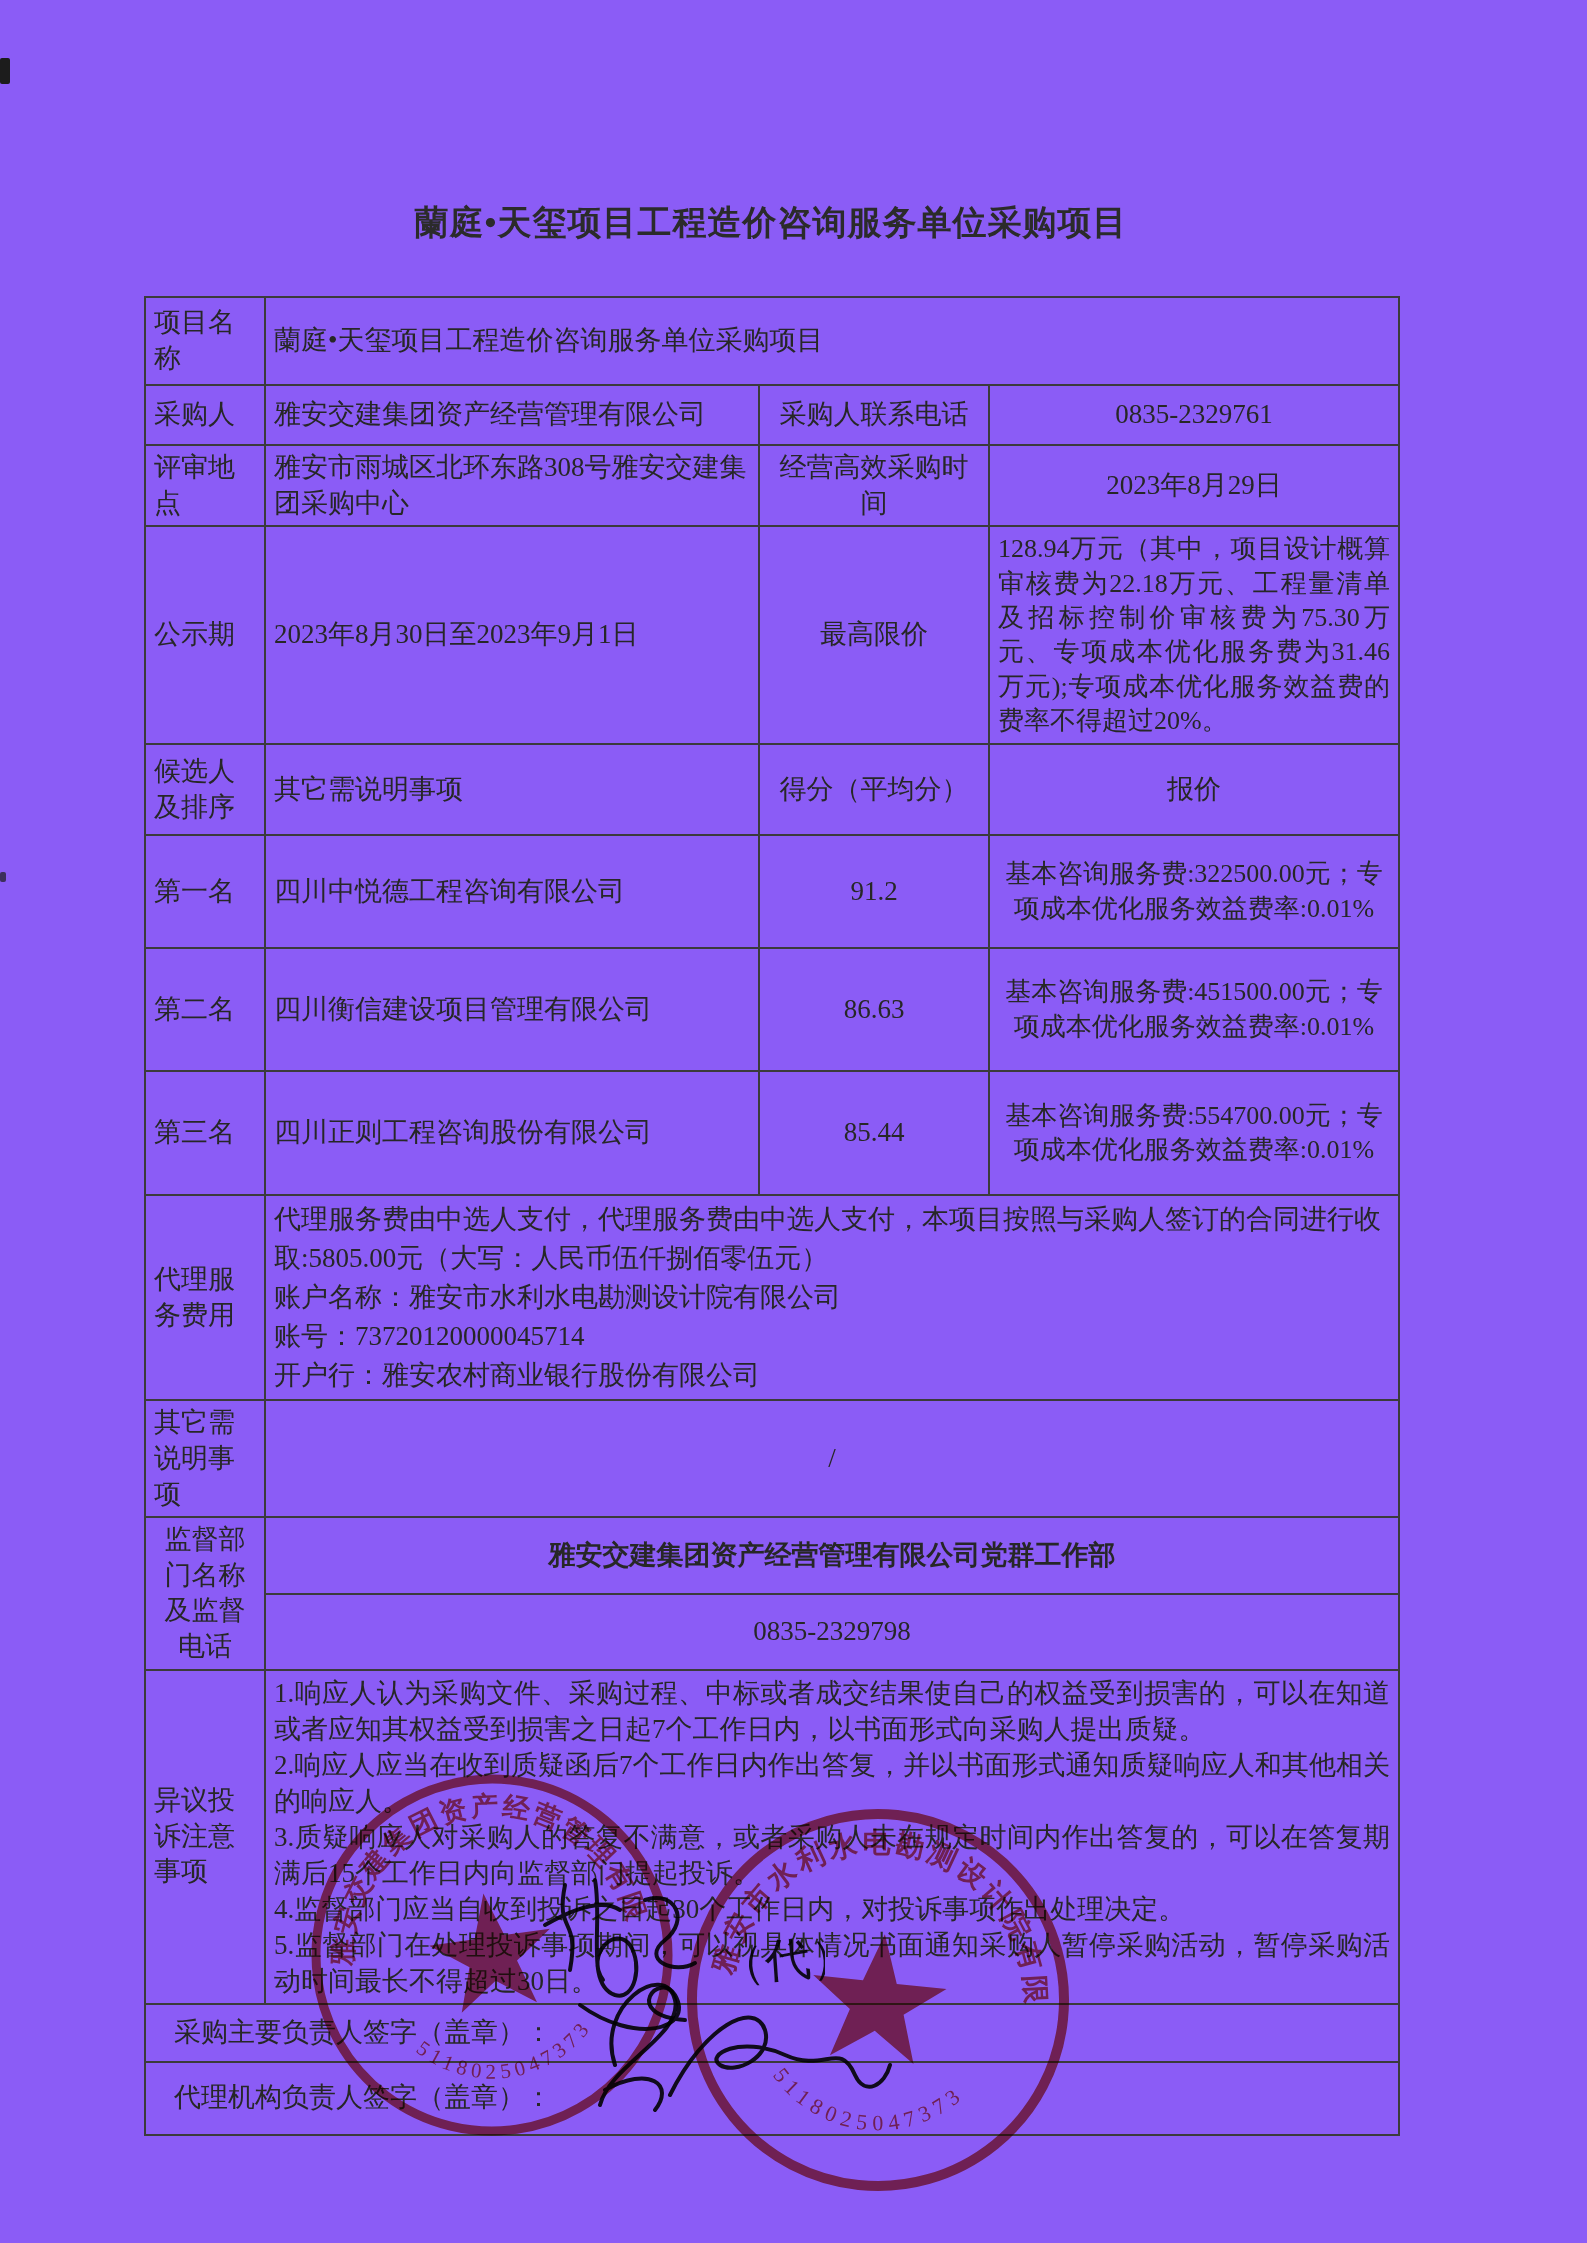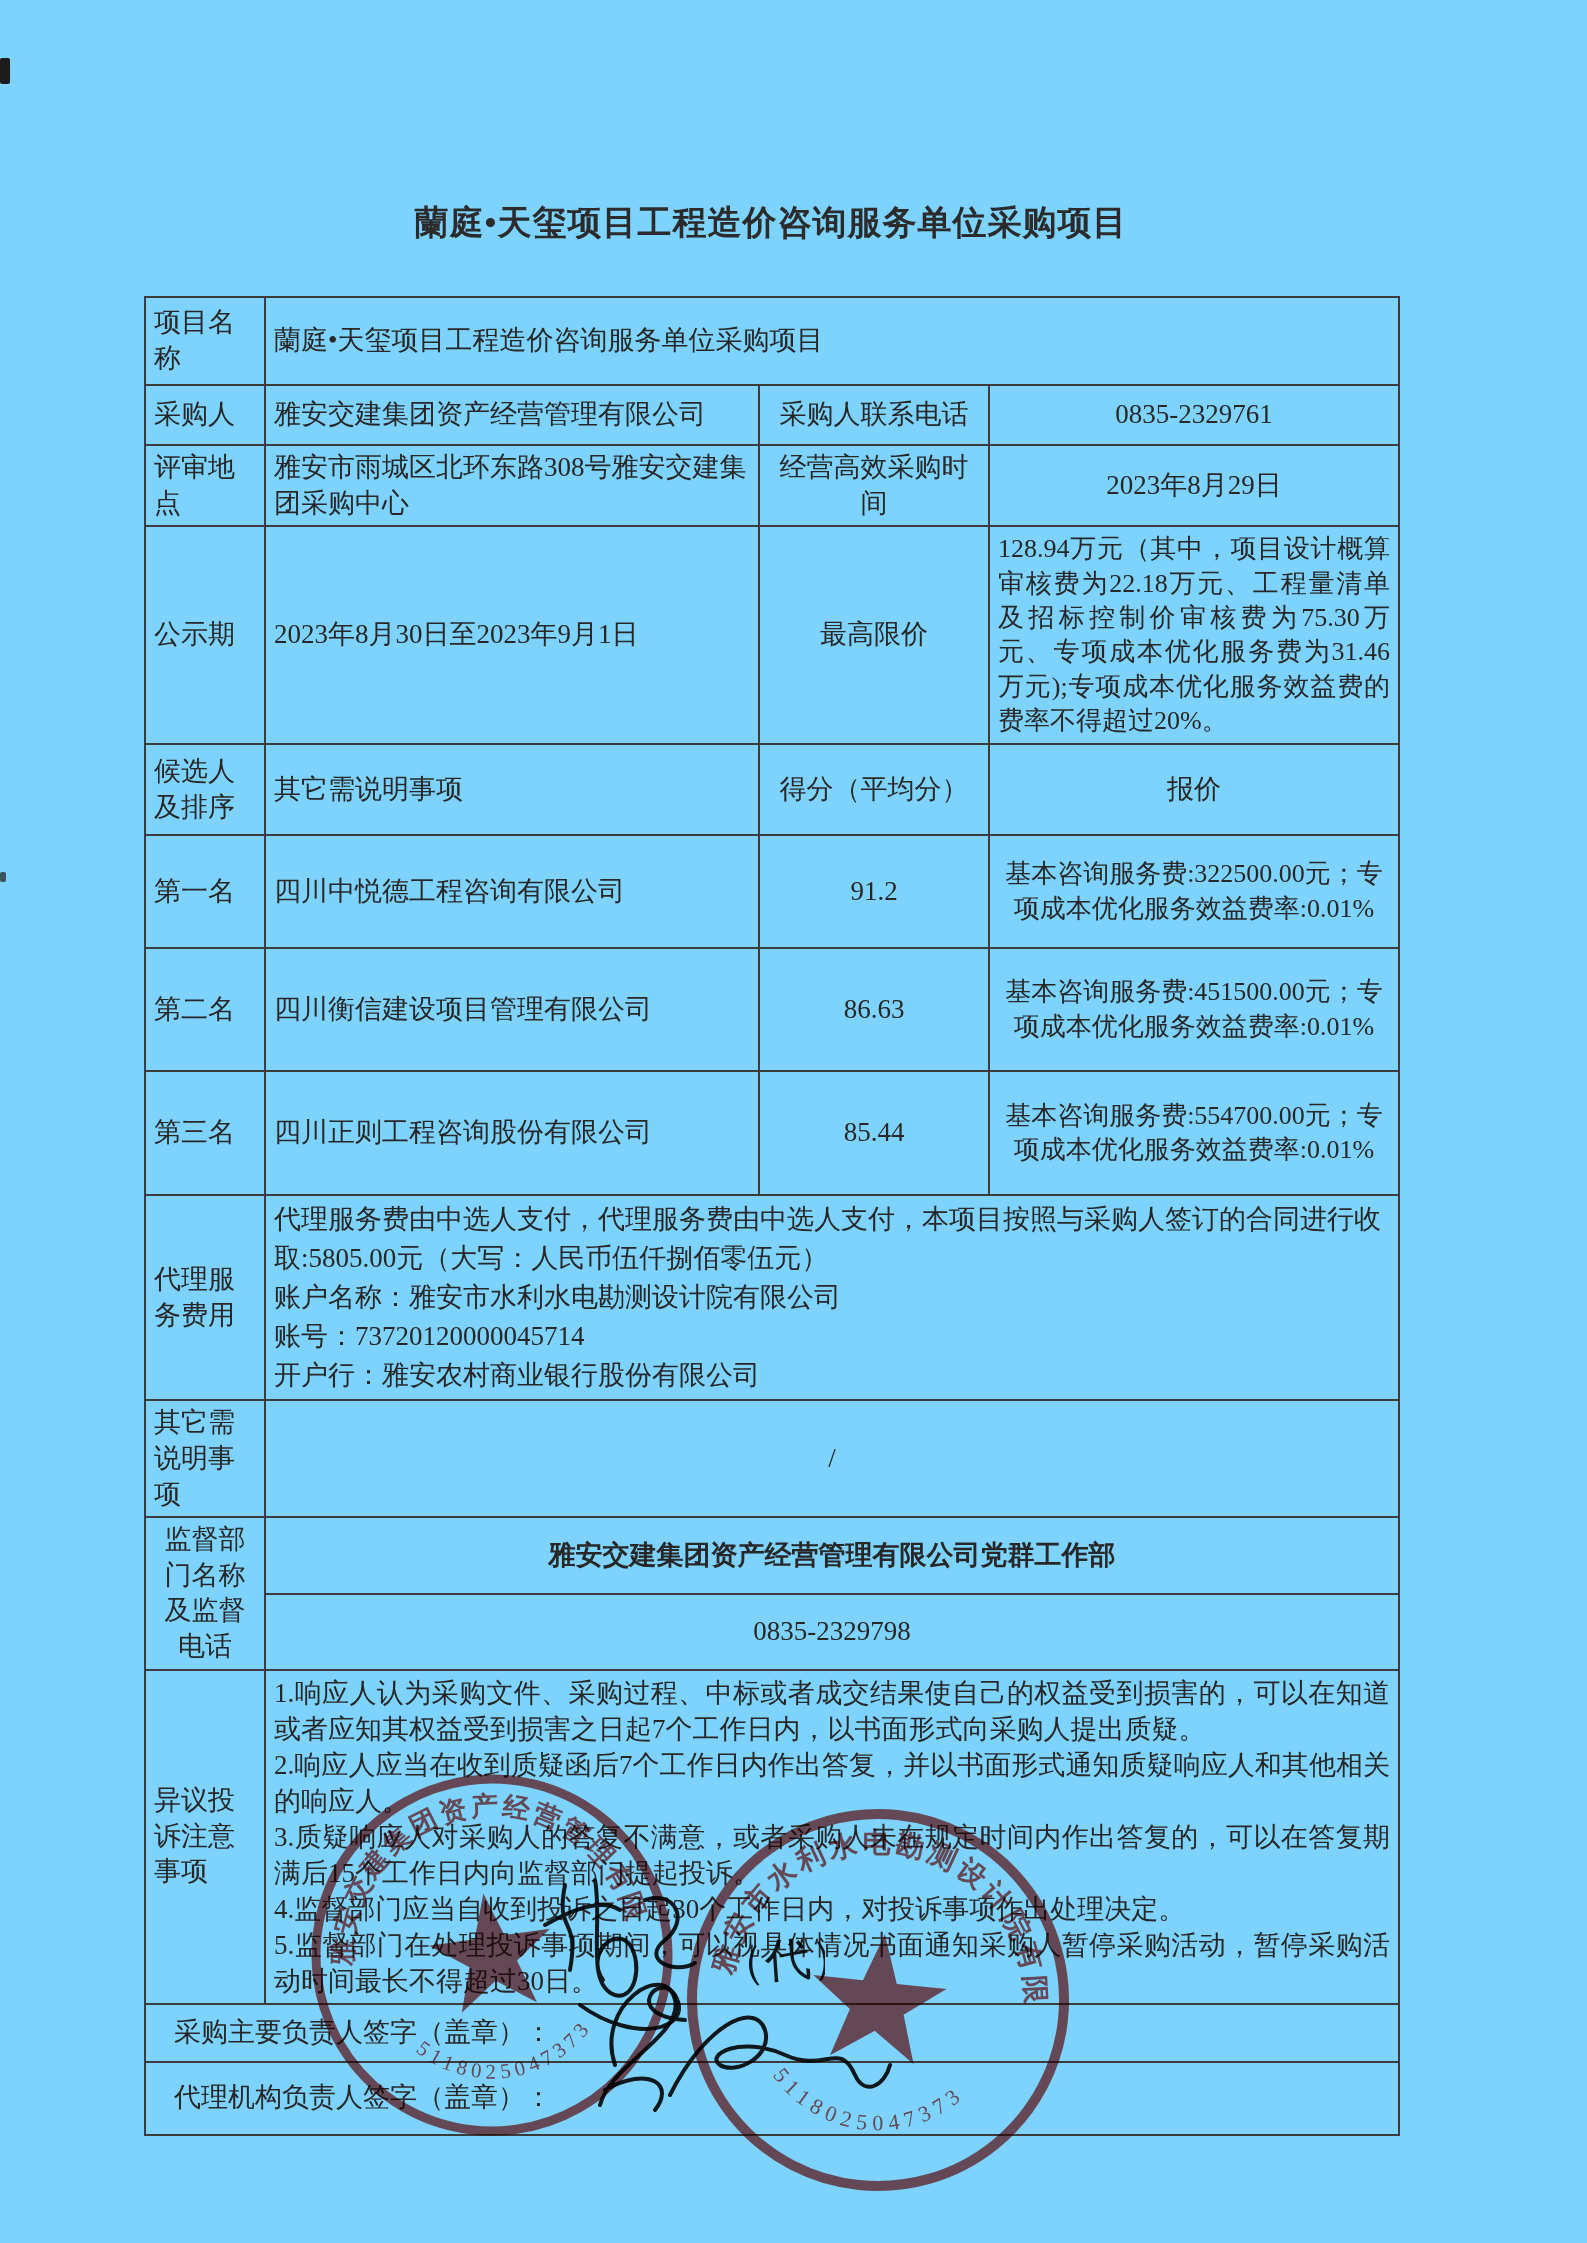--- a/index.html
+++ b/index.html
@@ -1,19 +1,19 @@
 <!DOCTYPE html>
 <html><head>
 <meta charset="utf-8">
 <style>
   html,body{margin:0;padding:0;background:#888;}
   .page{
     position:relative;
     width:1587px;height:2243px;
-    background:#7dd3fc;
+    background:#8b5cf6;
     overflow:hidden;
     font-family:"Liberation Serif","DejaVu Serif",serif;
     color:#262626;
   }
   
   .artifact{position:absolute;background:#1c1c1c;border-radius:2px;}
   .a1{left:0;top:58px;width:10px;height:26px;}
   .a2{left:0;top:872px;width:6px;height:10px;opacity:.7;}
 
   .title-block{

